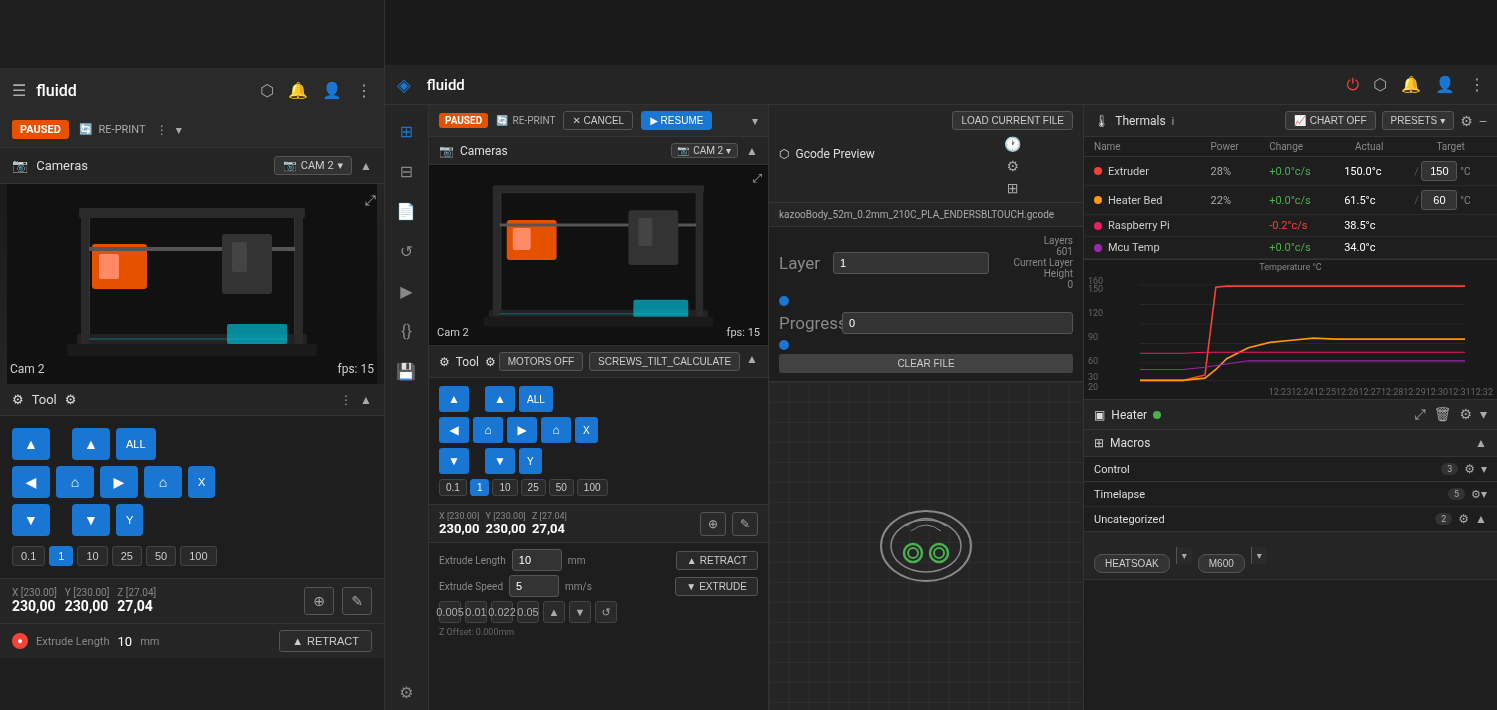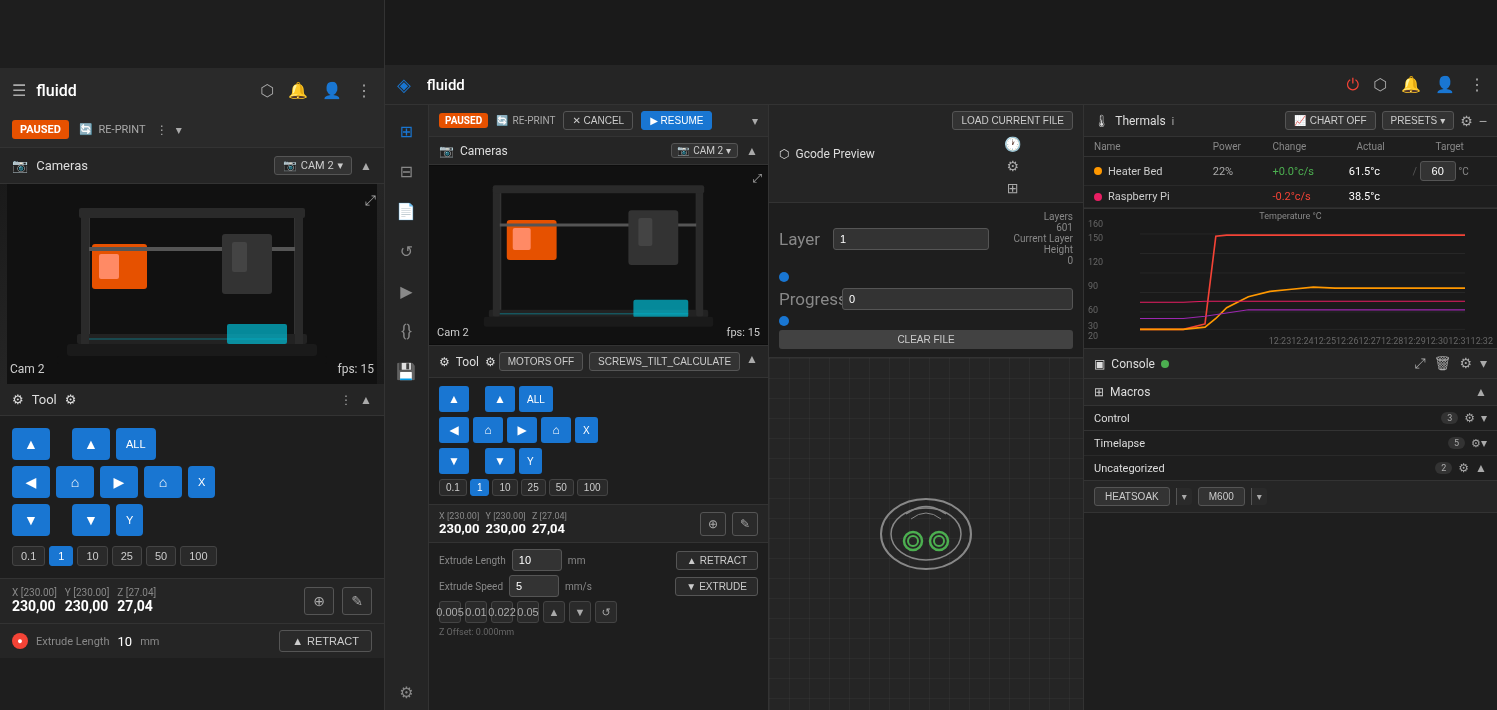--- a/index.html
+++ b/index.html
@@ -875,27 +875,28 @@
       gap: 6px;
       align-items: center;
       flex-wrap: wrap;
       background: #252525;
       border-bottom: 1px solid #333;
     }
     .macro-btn {
       background: #333;
       border: 1px solid #555;
       color: #ccc;
-      border-radius: 3px;
+      border-radius: 8px;
       padding: 3px 10px;
       font-size: 10px;
       cursor: pointer;
       display: flex;
       align-items: center;
       gap: 3px;
+      margin-top: 16px;
     }
     .macro-btn-dropdown {
       background: #2a2a2a;
       border: none;
       color: #aaa;
       border-radius: 0 3px 3px 0;
       border-left: 1px solid #555;
       padding: 3px 5px;
       cursor: pointer;
       font-size: 10px;
@@ -1280,20 +1281,21 @@
           <span>Gcode Preview</span>
         </div>
         <div class="gcode-actions">
           <button class="gcode-action-btn">LOAD CURRENT FILE</button>
           <button class="gcode-icon-btn">🕐</button>
           <button class="gcode-icon-btn">⚙</button>
           <button class="gcode-icon-btn">⊞</button>
         </div>
       </div>
 
+      <div class="gcode-filename">kazooBody_52m_0.2mm_210C_PLA_ENDERSBLTOUCH.gcode</div>
 
       <div class="gcode-controls">
         <div class="gcode-row">
           <span class="gcode-label">Layer</span>
           <input class="gcode-input-box" type="text" value="1" style="">
           <div class="gcode-info-col">
             <span class="gcode-info">Layers</span>
             <span class="gcode-info">601</span>
             <span class="gcode-info">Current Layer Height</span>
             <span class="gcode-info">0</span>
@@ -1354,20 +1356,36 @@
           <tr>
             <th>Name</th>
             <th>Power</th>
             <th>Change</th>
             <th>Actual</th>
             <th>Target</th>
           </tr>
         </thead>
         <tbody id="temp-table-body">
 
+        <tr>
+    <td>
+      <div class="temp-row-name">
+        <span class="temp-dot" style="background:#f44336;"></span>
+        <span>Extruder</span>
+      </div>
+    </td>
+    <td style="color:#aaa;">28%</td>
+    <td class="temp-change-pos">+0.0°c/s</td>
+    <td class="temp-actual">150.0°c</td>
+    <td>
+      <span class="temp-slash">/</span>
+      <input class="temp-target-input" type="text" value="150" style="">
+      <span class="temp-unit">°C</span>
+    </td>
+  </tr>
             <tr>
     <td>
       <div class="temp-row-name">
         <span class="temp-dot" style="background:#ff9800;"></span>
         <span>Heater Bed</span>
       </div>
     </td>
     <td style="color:#aaa;">22%</td>
     <td class="temp-change-pos">+0.0°c/s</td>
     <td class="temp-actual">61.5°c</td>
@@ -1384,27 +1402,41 @@
         <span>Raspberry Pi</span>
       </div>
     </td>
     <td style="color:#aaa;"></td>
     <td class="temp-change-neg">-0.2°c/s</td>
     <td class="temp-actual">38.5°c</td>
     <td>
       
     </td>
   </tr>
+            <tr>
+    <td>
+      <div class="temp-row-name">
+        <span class="temp-dot" style="background:#9c27b0;"></span>
+        <span>Mcu Temp</span>
+      </div>
+    </td>
+    <td style="color:#aaa;"></td>
+    <td class="temp-change-pos">+0.0°c/s</td>
+    <td class="temp-actual">34.0°c</td>
+    <td>
+      
+    </td>
+  </tr>
           </tbody>
       </table>
 
       <div class="temp-chart">
         <span class="chart-title">Temperature °C</span>
 
-        <span class="chart-y-label" style="top:10px;text-align:right;">160</span>
+        <span class="chart-y-label" style="top:16px;text-align:right;">160</span>
         <span class="chart-y-label" style="top:24px;">150</span>
         <span class="chart-y-label" style="top:48px;">120</span>
         <span class="chart-y-label" style="top:72px;">90</span>
         <span class="chart-y-label" style="top:96px;">60</span>
         <span class="chart-y-label" style="top:112px;">30</span>
         <span class="chart-y-label" style="top:122px;">20</span>
 
         <svg width="calc(100% - 20px)" height="130" viewBox="0 0 300 120" style="position:absolute;left:22px;top:12px;">
 
           <line x1="0" y1="12" x2="300" y2="12" stroke="#333" stroke-width="0.5"></line>
@@ -1434,21 +1466,21 @@
           <span class="chart-x-label">12:30</span>
           <span class="chart-x-label">12:31</span>
           <span class="chart-x-label">12:32</span>
         </div>
       </div>
 
       <div class="console-section">
         <div class="console-header">
           <div class="console-title">
             <span>▣</span>
-            <span>Console</span>
+            <span>Heater</span>
             <div class="console-dot"></div>
           </div>
           <div class="console-actions">
             <span>⤢</span>
             <span>🗑</span>
             <span>⚙</span>
             <span>▾</span>
           </div>
         </div>
       </div>

